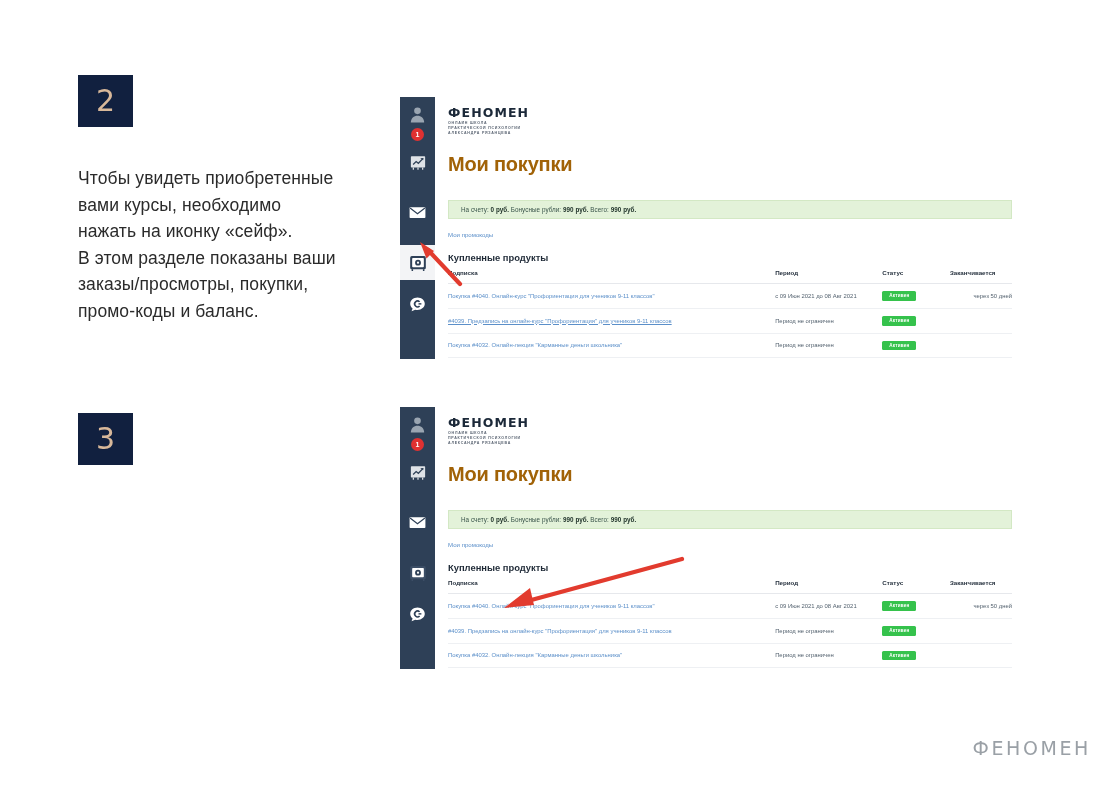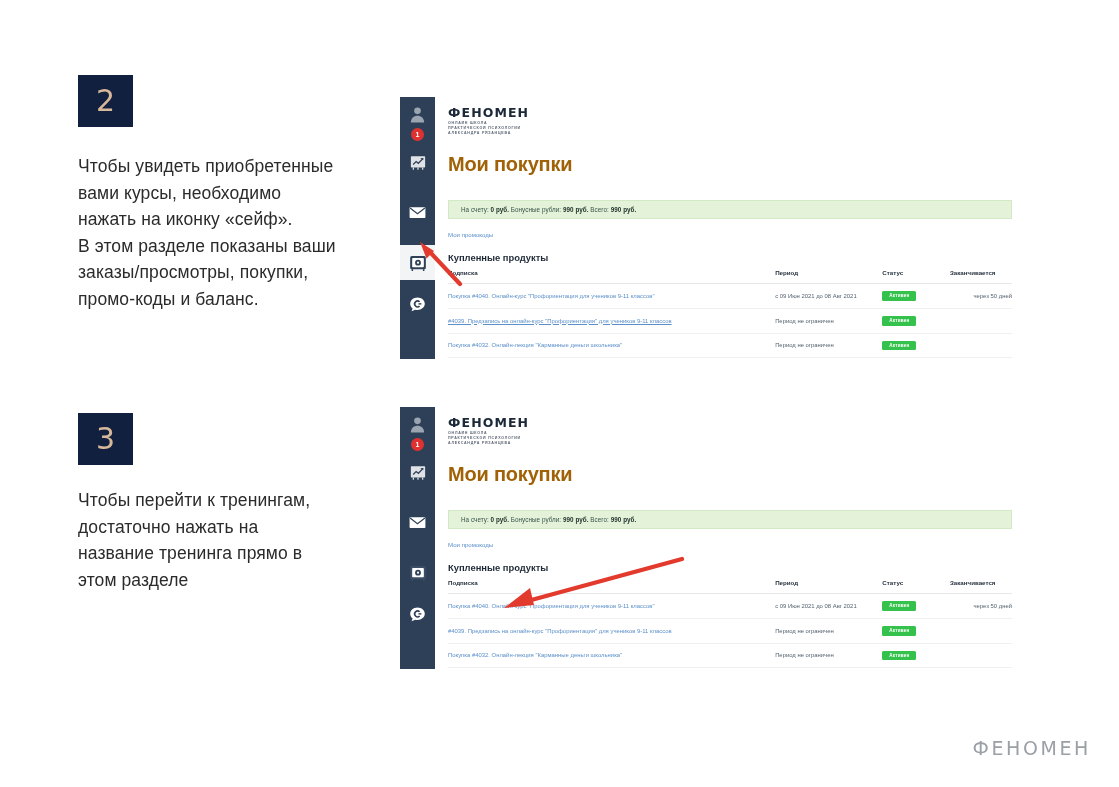--- a/index.html
+++ b/index.html
@@ -18,21 +18,21 @@
 
   .step-badge{
     width:55px;height:52px;background:#11203f;
     display:flex;align-items:center;justify-content:center;
   }
   .step-badge span{
     color:#d8b89a;font-size:30px;font-weight:400;
     font-family:"DejaVu Sans",sans-serif;line-height:1;
   }
   .step-text{
-    margin-top:26px;
+    margin-top:38px;
     color:#2b2b2b;font-size:17.5px;line-height:1.52;
     white-space:pre-line;letter-spacing:0.1px;
   }
   #step-3 .step-text{margin-top:22px;}
 
   
   .app-panel{
     position:absolute;left:400px;width:620px;
     background:#ffffff;
     box-shadow:0 0 0 0 rgba(0,0,0,0);
@@ -152,24 +152,20 @@
 нажать на иконку «сейф».
 В этом разделе показаны ваши
 заказы/просмотры, покупки,
 промо-коды и баланс.</div>
 </div>
 
 <div class="step-block" id="step-3">
   <div class="step-badge">
     <span>3</span>
   </div>
-  <div class="step-text">Чтобы перейти к тренингам,
-достаточно нажать на
-название тренинга прямо в
-этом разделе</div>
 </div>
 
 <div class="app-panel" id="panel-1">
   <div class="panel-inner">
 
     <div class="side-bar">
       <div class="side-item" style="height:34px;">
         <svg class="side-ico" width="19" height="19" viewBox="0 0 24 24">
           <circle cx="12" cy="7.4" r="4.2" fill="#9aa5b1"></circle>
           <path d="M3.6 22c0-4.9 3.8-8.3 8.4-8.3s8.4 3.4 8.4 8.3z" fill="#9aa5b1"></path>

